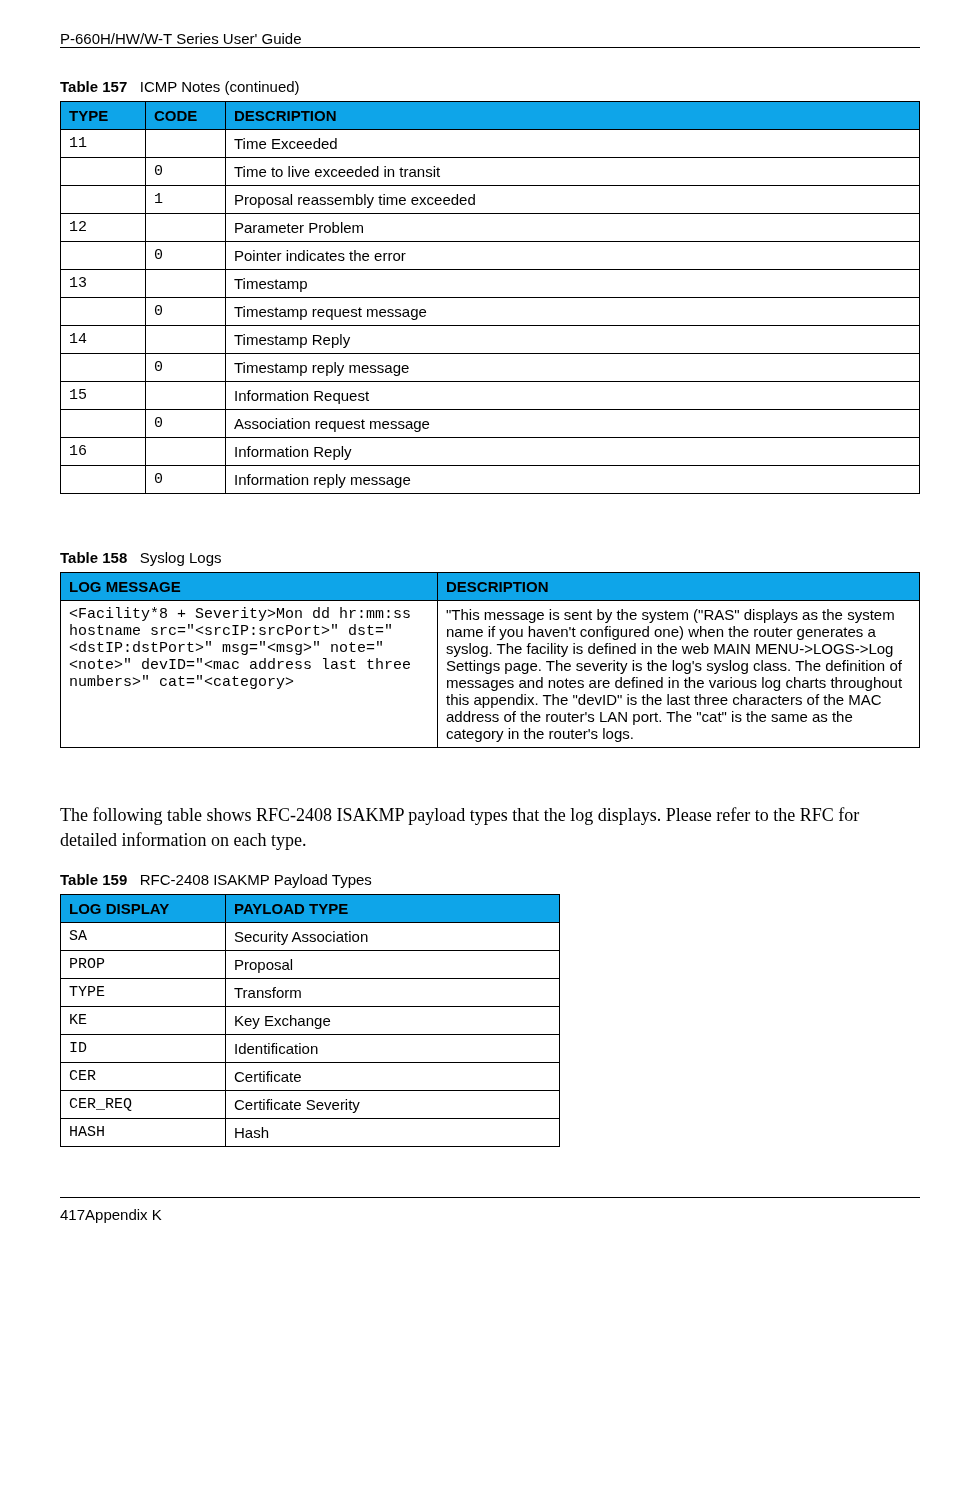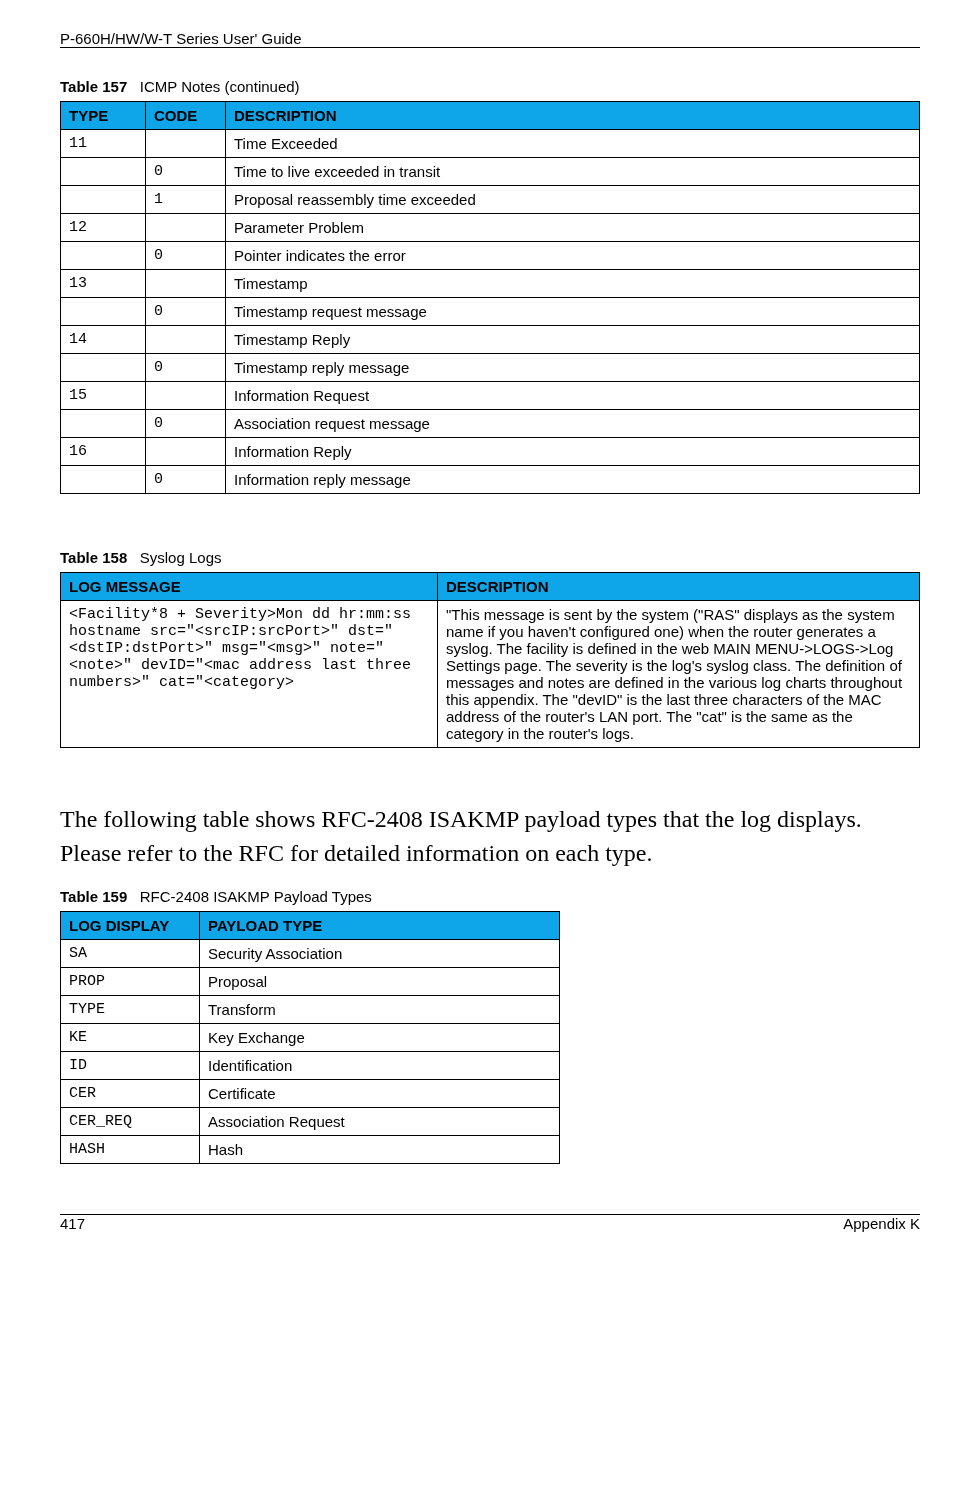--- a/index.html
+++ b/index.html
@@ -70,35 +70,35 @@
     .syslog-table .col-log {
       width: 377px;
     }
     
     .payload-table {
       width: 500px;
       margin-bottom: 40px;
     }
     
     .payload-table .col-log-disp {
-      width: 139px;
+      width: 165px;
     }
     
     .intro-text {
       font-family: "Times New Roman", Times, serif;
-      font-size: 24px;
+      font-size: 18px;
       margin-bottom: 18px;
       line-height: 1.4;
     }
     
     .footer-line {
       border-top: 1px solid #000;
       margin-top: 50px;
+      padding-top: 8px;
       display: flex;
-      justify-content: space-between;
       font-size: 15px;
     }
   </style>
 </head>
 <body>
 
 <div class="header-text">P-660H/HW/W-T Series User' Guide</div>
 <div class="header-line"></div>
 
 <div class="table-caption">
@@ -234,21 +234,21 @@
     <tr>
       <td class="mono">ID</td>
       <td>Identification</td>
     </tr>
     <tr>
       <td class="mono">CER</td>
       <td>Certificate</td>
     </tr>
     <tr>
       <td class="mono">CER_REQ</td>
-      <td>Association Request</td>
+      <td>Certificate Severity</td>
     </tr>
     <tr>
       <td class="mono">HASH</td>
       <td>Hash</td>
     </tr>
   </tbody>
 </table>
 
 <div class="footer-line">
   <span>417</span>

